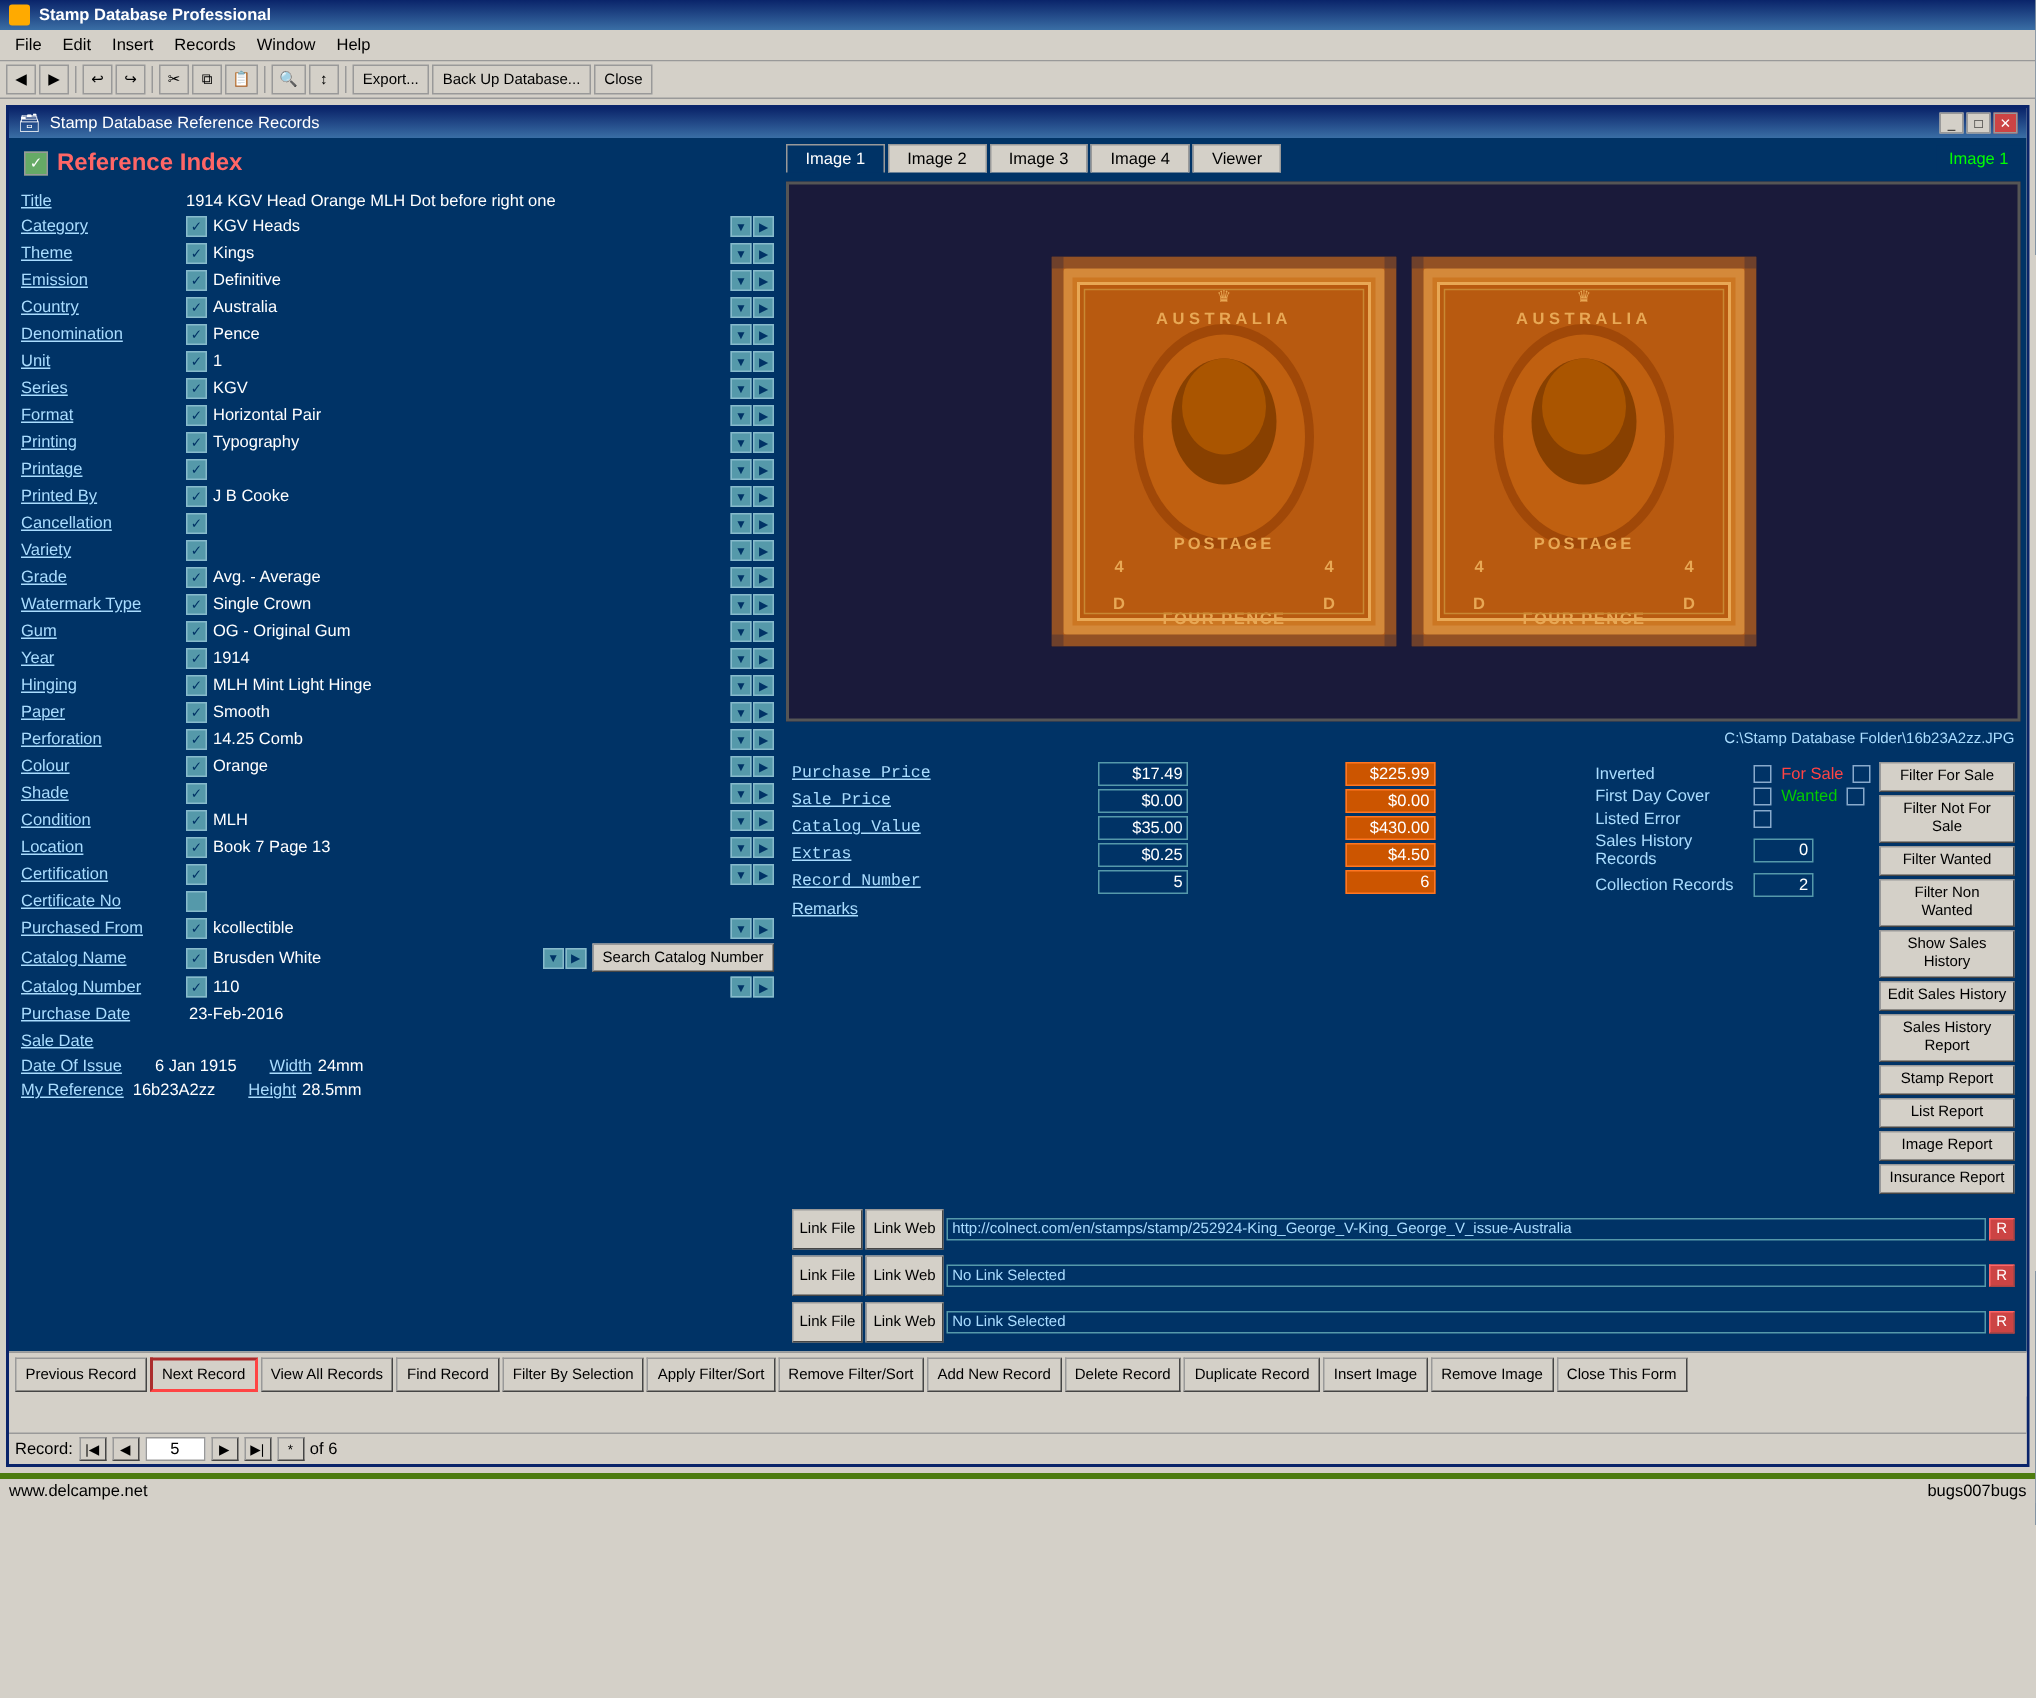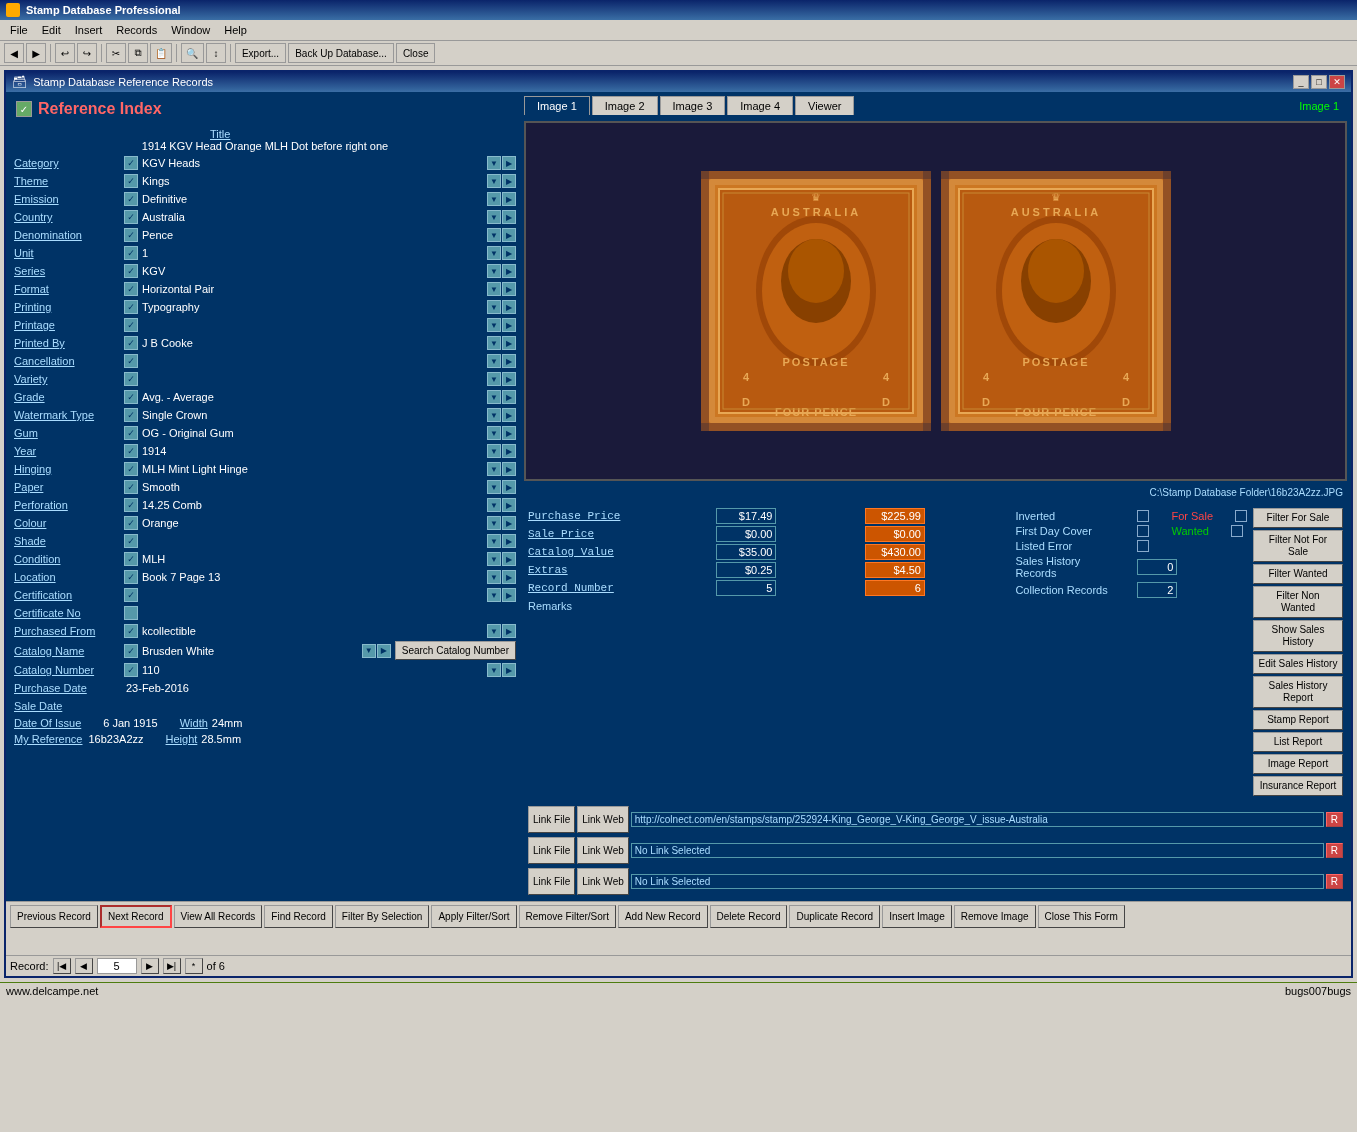--- a/index.html
+++ b/index.html
@@ -37,39 +37,39 @@
     .field-area { background: #003366; }
     .field-row { display: flex; align-items: center; padding: 1px 4px; min-height: 18px; }
     .field-label { color: #aaddff; text-decoration: underline; width: 110px; flex-shrink: 0; cursor: pointer; font-size: 11px; }
     .field-checkbox { width: 14px; height: 14px; background: #5599aa; border: 1px solid #88bbcc; display: flex; align-items: center; justify-content: center; color: #003366; font-size: 9px; flex-shrink: 0; margin-right: 2px; }
     .field-value { color: white; flex: 1; padding: 0 2px; font-size: 11px; }
     
     .dropdown-btn { width: 14px; height: 14px; background: #5599aa; border: 1px solid #88bbcc; cursor: pointer; display: flex; align-items: center; justify-content: center; font-size: 8px; color: #003366; flex-shrink: 0; }
     .nav-btn-small { width: 14px; height: 14px; background: #5599aa; border: 1px solid #88bbcc; cursor: pointer; display: flex; align-items: center; justify-content: center; font-size: 8px; color: #003366; flex-shrink: 0; margin-left: 1px; }
     
     
-    .title-row { display: flex; align-items: center; padding: 2px 4px; flex-direction: column; }
+    .title-row { display: flex; padding: 2px 4px; }
     .title-label { color: #aaddff; text-decoration: underline; width: 110px; flex-shrink: 0; font-size: 11px; }
     .title-value { color: white; font-size: 11px; }
     
     
     .right-panel { flex: 1; display: flex; flex-direction: column; gap: 4px; }
     .image-tab { background: #d4d0c8; border: 1px solid #999; border-bottom: none; padding: 3px 12px; cursor: pointer; font-size: 11px; }
     .image-tab.active { background: #003366; color: white; }
     .image-tab-label { background: #003366; color: #00ff00; font-size: 11px; margin-left: auto; padding: 3px 8px; }
     
     
     .image-area { background: #1a1a3a; border: 2px solid #555; flex: 1; display: flex; align-items: center; justify-content: center; min-height: 360px; position: relative; overflow: hidden; }
     
     
     .file-path { color: #aaddff; font-size: 10px; text-align: right; padding: 2px 4px; }
     .purchase-label { color: #aaddff; text-decoration: underline; font-size: 11px; width: 100px; flex-shrink: 0; cursor: pointer; font-family: Liberation Mono, monospace; }
     .purchase-value { background: #003366; color: white; border: 1px solid #5599aa; font-size: 11px; padding: 1px 3px; width: 60px; text-align: right; }
     .purchase-value-orange { background: #cc5500; color: white; border: 1px solid #ff7722; font-size: 11px; padding: 1px 3px; width: 60px; text-align: right; }
-    .check-row { display: flex; align-items: center; gap: 22px; }
+    .check-row { display: flex; align-items: center; gap: 6px; }
     .check-label { color: #aaddff; font-size: 11px; width: 100px; }
     .check-label-green { color: #00cc00; font-size: 11px; cursor: pointer; }
     .check-label-red { color: #ff4444; font-size: 11px; cursor: pointer; }
     .chk { width: 12px; height: 12px; border: 1px solid #88aacc; background: #003366; display: flex; align-items: center; justify-content: center; }
     
     
     .right-buttons { display: flex; flex-direction: column; gap: 2px; width: 90px; }
     .right-btn { background: #d4d0c8; border: 1px outset #999; padding: 3px 4px; cursor: pointer; font-size: 10px; text-align: center; line-height: 1.2; }
     
     
@@ -82,25 +82,25 @@
     .bottom-toolbar { background: #d4d0c8; border-top: 1px solid #999; padding: 3px 4px; display: flex; gap: 2px; flex-wrap: wrap; }
     .nav-btn { background: #d4d0c8; border: 1px outset #999; padding: 3px 6px; cursor: pointer; font-size: 10px; text-align: center; line-height: 1.3; min-width: 60px; }
     .nav-btn-active { background: #d4d0c8; border: 2px inset #ff4444; padding: 3px 6px; cursor: pointer; font-size: 10px; text-align: center; line-height: 1.3; min-width: 60px; }
     
     
     .record-nav { background: #d4d0c8; border-top: 1px solid #999; padding: 2px 4px; display: flex; align-items: center; gap: 4px; font-size: 11px; margin-top: 24px; }
     .rec-nav-btn { background: #d4d0c8; border: 1px outset #999; width: 18px; height: 16px; cursor: pointer; display: flex; align-items: center; justify-content: center; font-size: 9px; }
     .rec-input { border: 1px solid #999; background: white; width: 40px; padding: 1px 3px; font-size: 11px; text-align: center; }
     
     
-    .status-bar { background: #d4d0c8; border-top: 1px solid #4d7c0f; padding: 2px 6px; display: flex; justify-content: space-between; font-size: 10px; }
+    .status-bar { background: #d4d0c8; border-top: 4px solid #4d7c0f; padding: 2px 6px; display: flex; justify-content: space-between; font-size: 10px; }
     
     .tabs-row { display: flex; align-items: center; justify-content: space-between; margin-bottom: 2px; }
     .tabs-left { display: flex; gap: 2px; }
-    .remarks-label { color: #aaddff; font-size: 11px; cursor: pointer; }
+    .remarks-label { color: #aaddff; text-decoration: underline; font-size: 11px; cursor: pointer; }
     .dim-label { color: #aaddff; text-decoration: underline; font-size: 11px; cursor: pointer; }
     .dim-value { color: white; font-size: 11px; }
     
     .cat-row { display: flex; align-items: center; padding: 1px 4px; min-height: 18px; }
     .cat-label { color: #aaddff; text-decoration: underline; width: 110px; flex-shrink: 0; cursor: pointer; font-size: 11px; }
     .cat-field-value { color: white; flex: 1; padding: 0 2px; font-size: 11px; }
     .cat-drop { width: 14px; height: 14px; background: #5599aa; border: 1px solid #88bbcc; cursor: pointer; display: flex; align-items: center; justify-content: center; font-size: 8px; color: #003366; flex-shrink: 0; }
     .cat-nav { width: 14px; height: 14px; background: #5599aa; border: 1px solid #88bbcc; cursor: pointer; display: flex; align-items: center; justify-content: center; font-size: 8px; color: #003366; flex-shrink: 0; margin-left: 1px; }
     .search-catalog-btn { background: #d4d0c8; border: 1px outset #999; padding: 3px 6px; cursor: pointer; font-size: 10px; text-align: center; margin-left: 4px; }
     .sales-num { background: #003366; color: white; border: 1px solid #5599aa; font-size: 11px; padding: 1px 3px; width: 40px; text-align: right; display: inline-block; }

